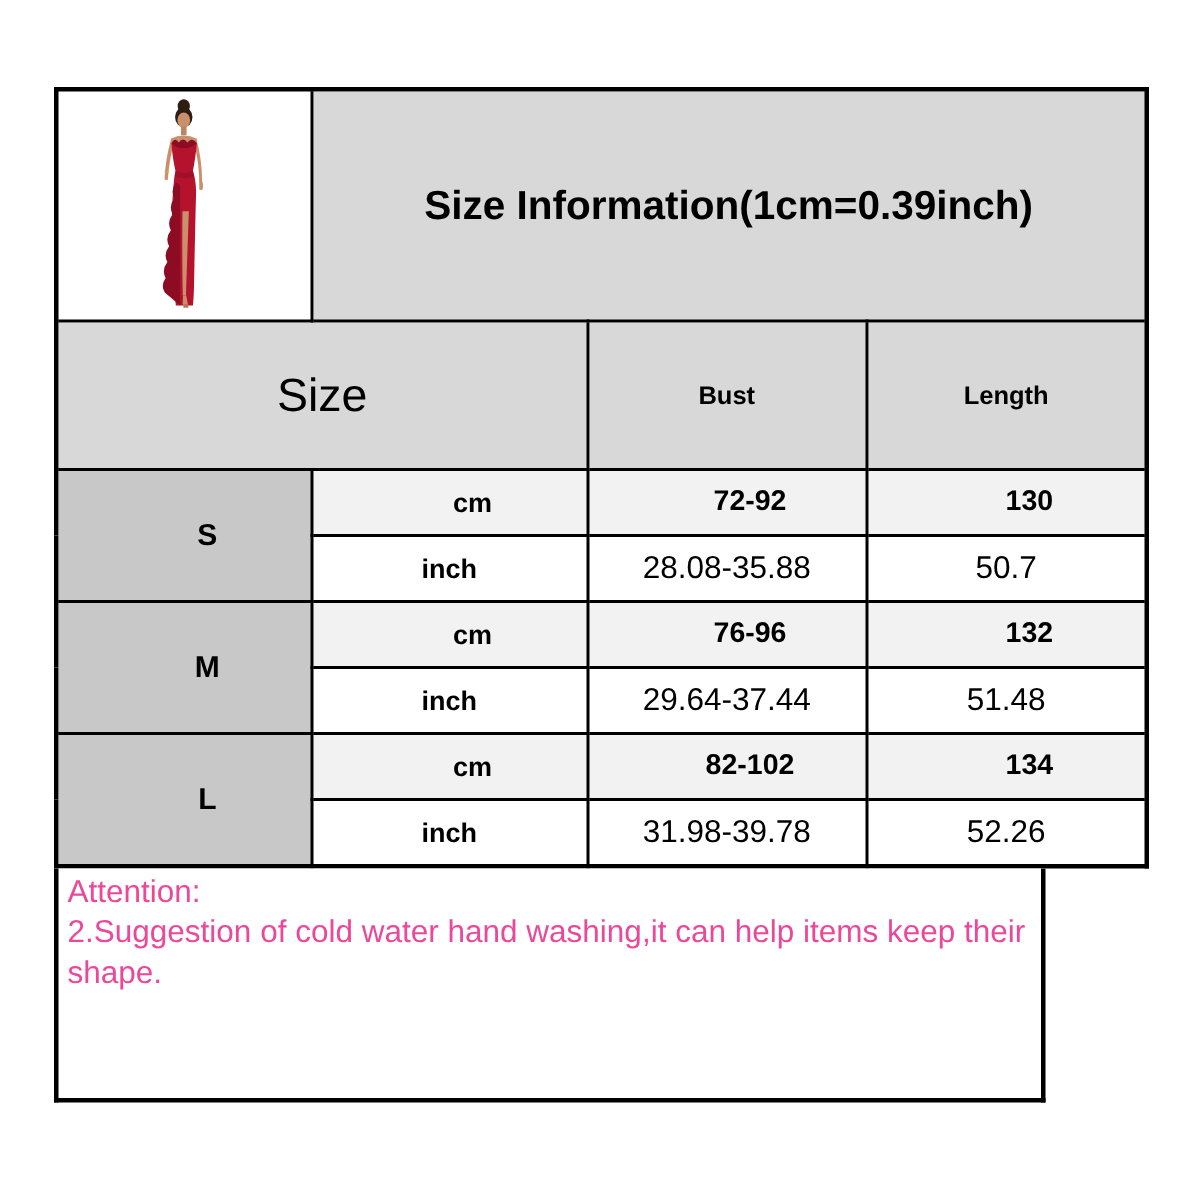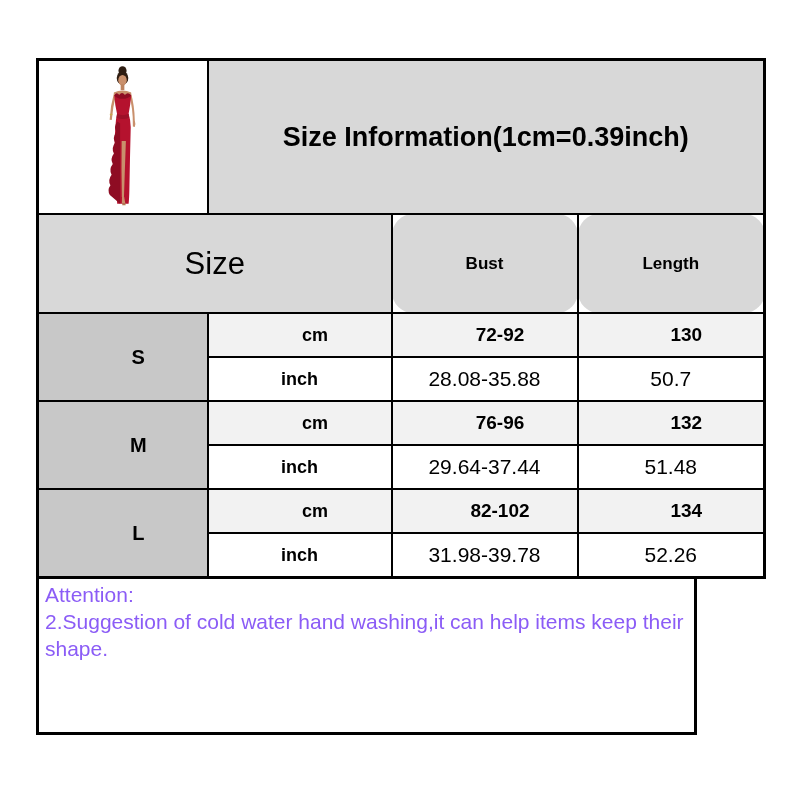--- a/index.html
+++ b/index.html
@@ -50,21 +50,20 @@
   td.size-head {
     background: #d8d8d8;
     height: 95px;
     font-size: 31px;
     font-weight: normal;
   }
   td.col-head {
     background: #d8d8d8;
     font-size: 17px;
     font-weight: bold;
-    border-radius: 21px;
   }
   
   td.size-label {
     background: #c8c8c8;
     font-size: 20px;
     font-weight: bold;
   }
   tr.cm-row td { height: 40px; padding-left: 32px; }
   tr.inch-row td { height: 40px; }
   td.unit {
@@ -89,21 +88,21 @@
   
   .attention {
     border: 3px solid #000000;
     border-top: none;
     background: #ffffff;
     height: 156px;
     padding: 2px 6px;
     box-sizing: border-box;
     font-size: 21px;
     line-height: 27px;
-    color: #8b5cf6;
+    color: #ec4899;
     text-align: left;
   }
   .model-svg {
     display: block;
     margin: 2px auto 0 auto;
   }
 </style>
 </head>
 <body>
 

